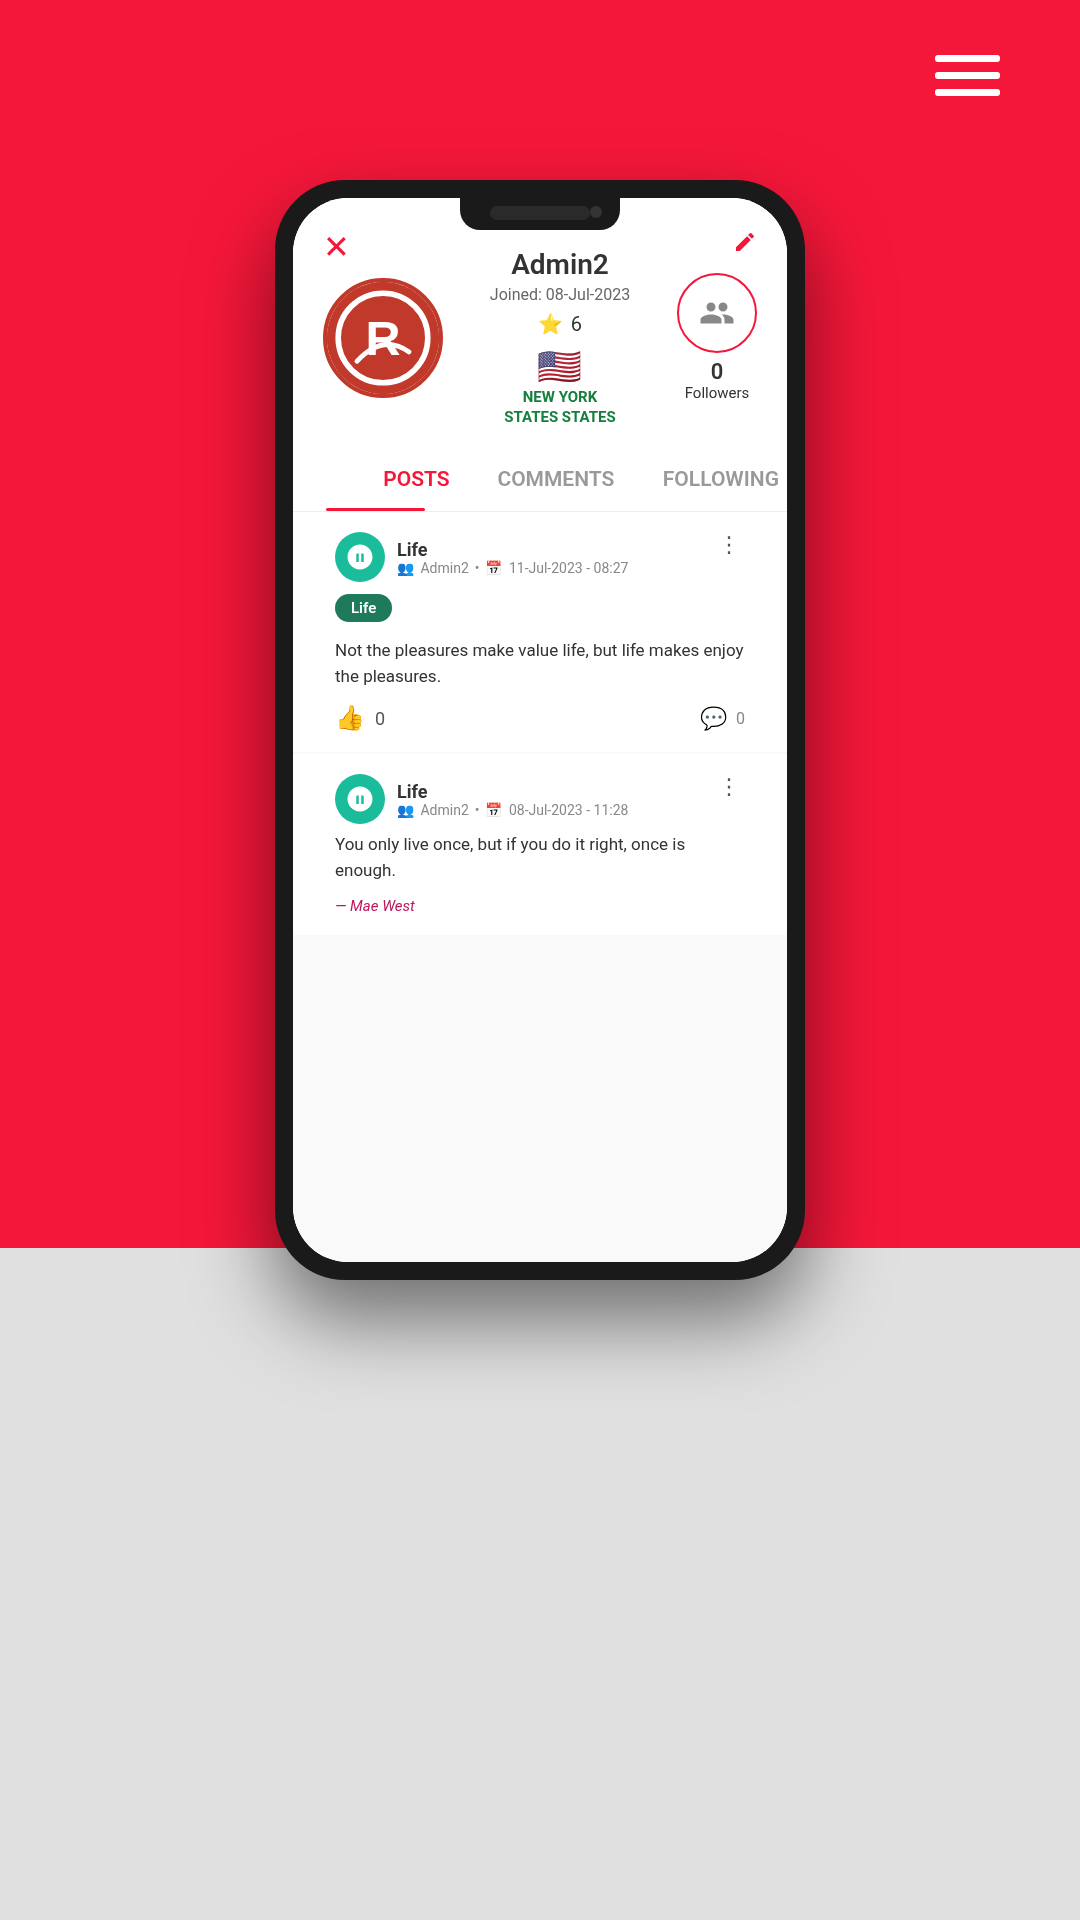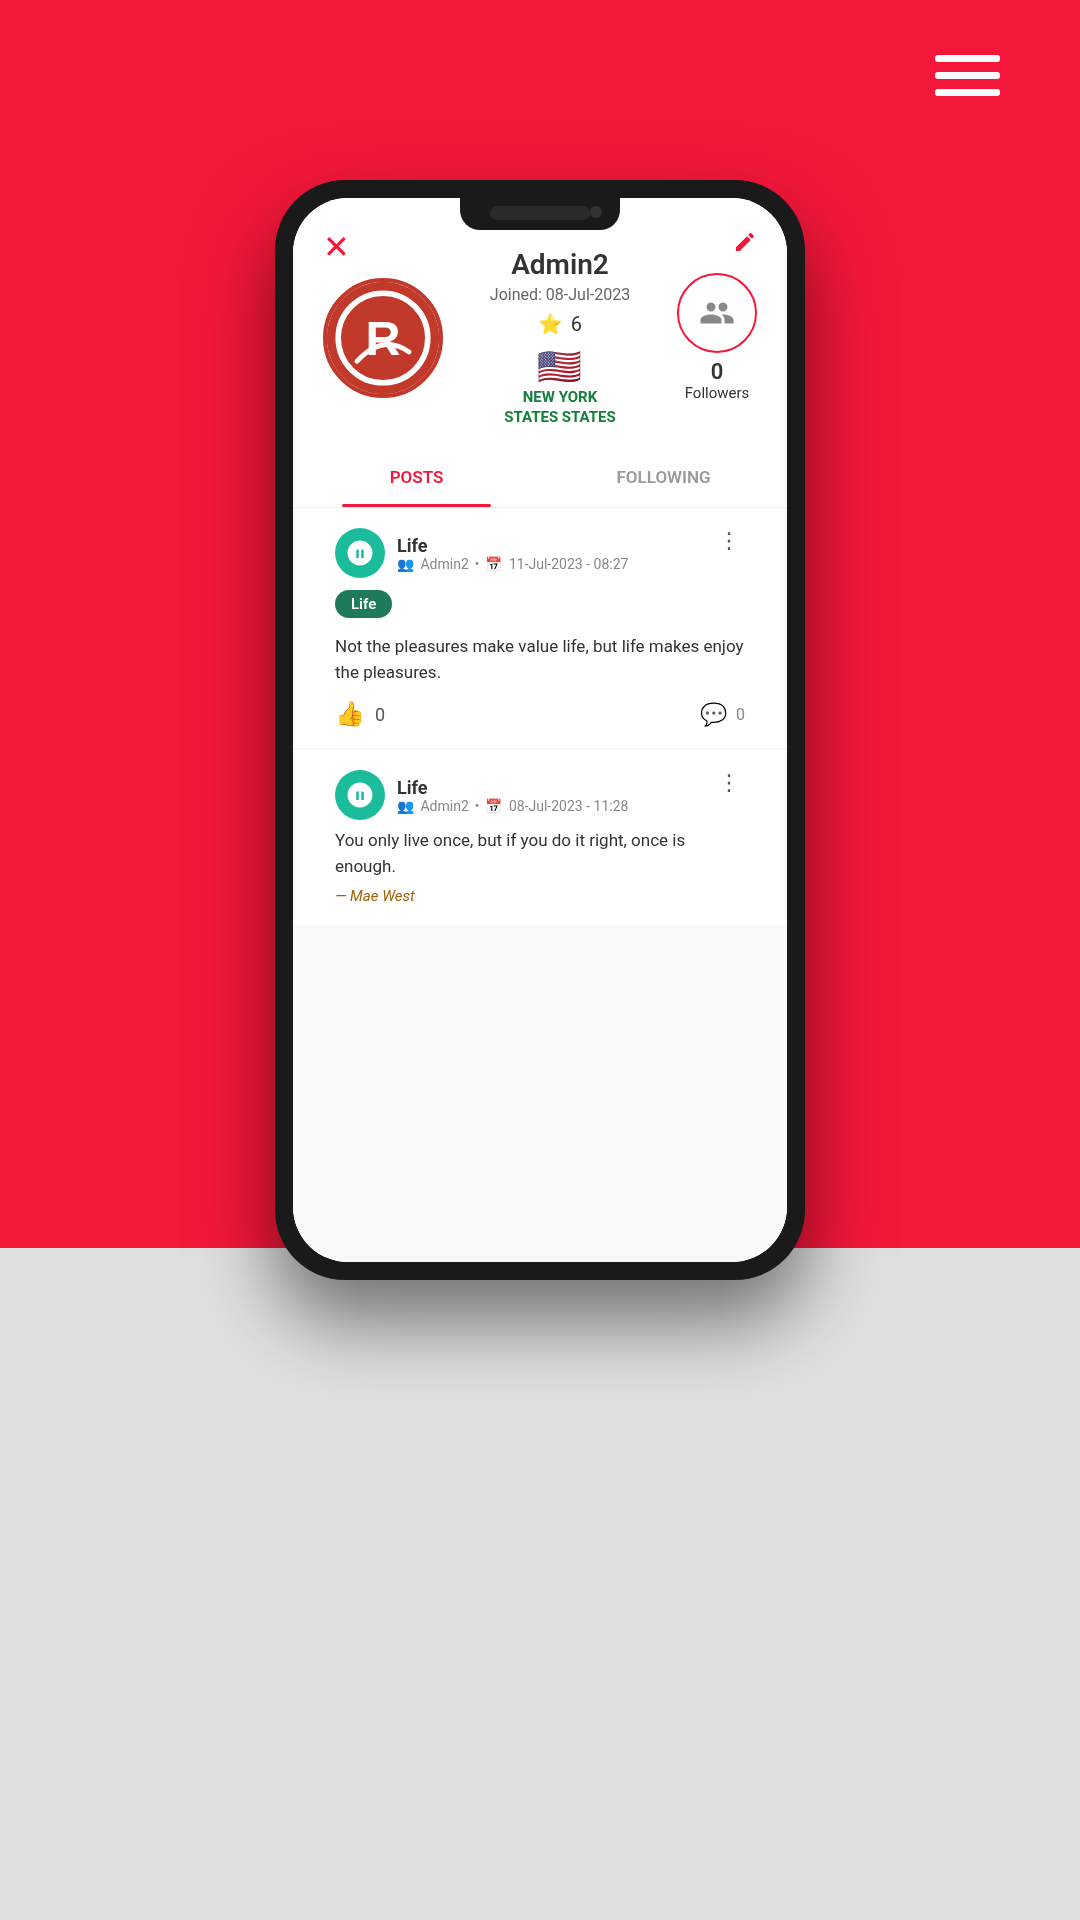--- a/index.html
+++ b/index.html
@@ -251,23 +251,23 @@
     
     .tabs-container {
       display: flex;
       border-bottom: 1px solid #eee;
       background: white;
       flex-shrink: 0;
     }
 
     .tab-item {
       flex: 1;
-      text-align: center;
-      padding: 20px 27px;
-      font-size: 17px;
+      text-align: right;
+      padding: 20px 8px;
+      font-size: 21px;
       font-weight: 600;
       color: #999;
       cursor: pointer;
       position: relative;
     }
 
     .tab-item.active {
       color: #f5173a;
     }
 
@@ -358,22 +358,22 @@
 
     .post-text {
       font-size: 17px;
       color: #333;
       line-height: 1.5;
       margin: 8px 0;
     }
 
     .post-quote {
       font-size: 15px;
-      color: #a16207;
-      margin-top: 8px;
+      color: #be185d;
+      margin-top: 14px;
       font-style: italic;
     }
 
     .post-footer {
       display: flex;
       align-items: center;
       justify-content: space-between;
       margin-top: 15px;
     }
 
@@ -476,20 +476,21 @@
               </div>
               <span class="followers-count">0</span>
               <span class="followers-label">Followers</span>
             </div>
 
           </div>
         </div>
 
         <div class="tabs-container">
           <div class="tab-item active">POSTS</div>
+          <div class="tab-item">COMMENTS</div>
           <div class="tab-item">FOLLOWING</div>
         </div>
 
         <div class="posts-list">
 
           <div class="post-card">
             <div class="post-header">
               <div class="post-header-left">
                 <div class="post-avatar">
                   <svg width="30" height="30" viewBox="0 0 24 24" xmlns="http://www.w3.org/2000/svg">

